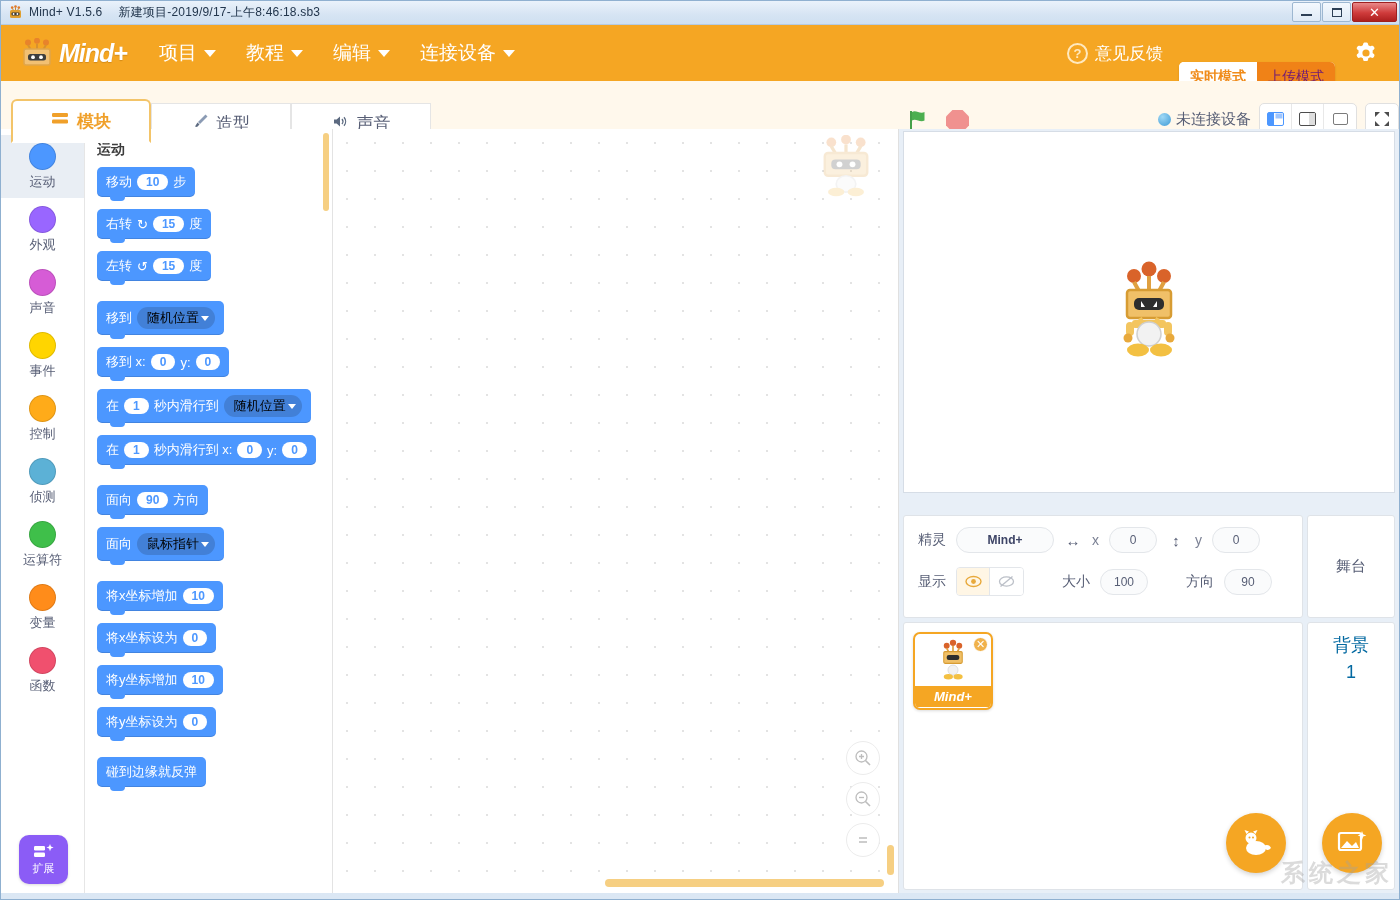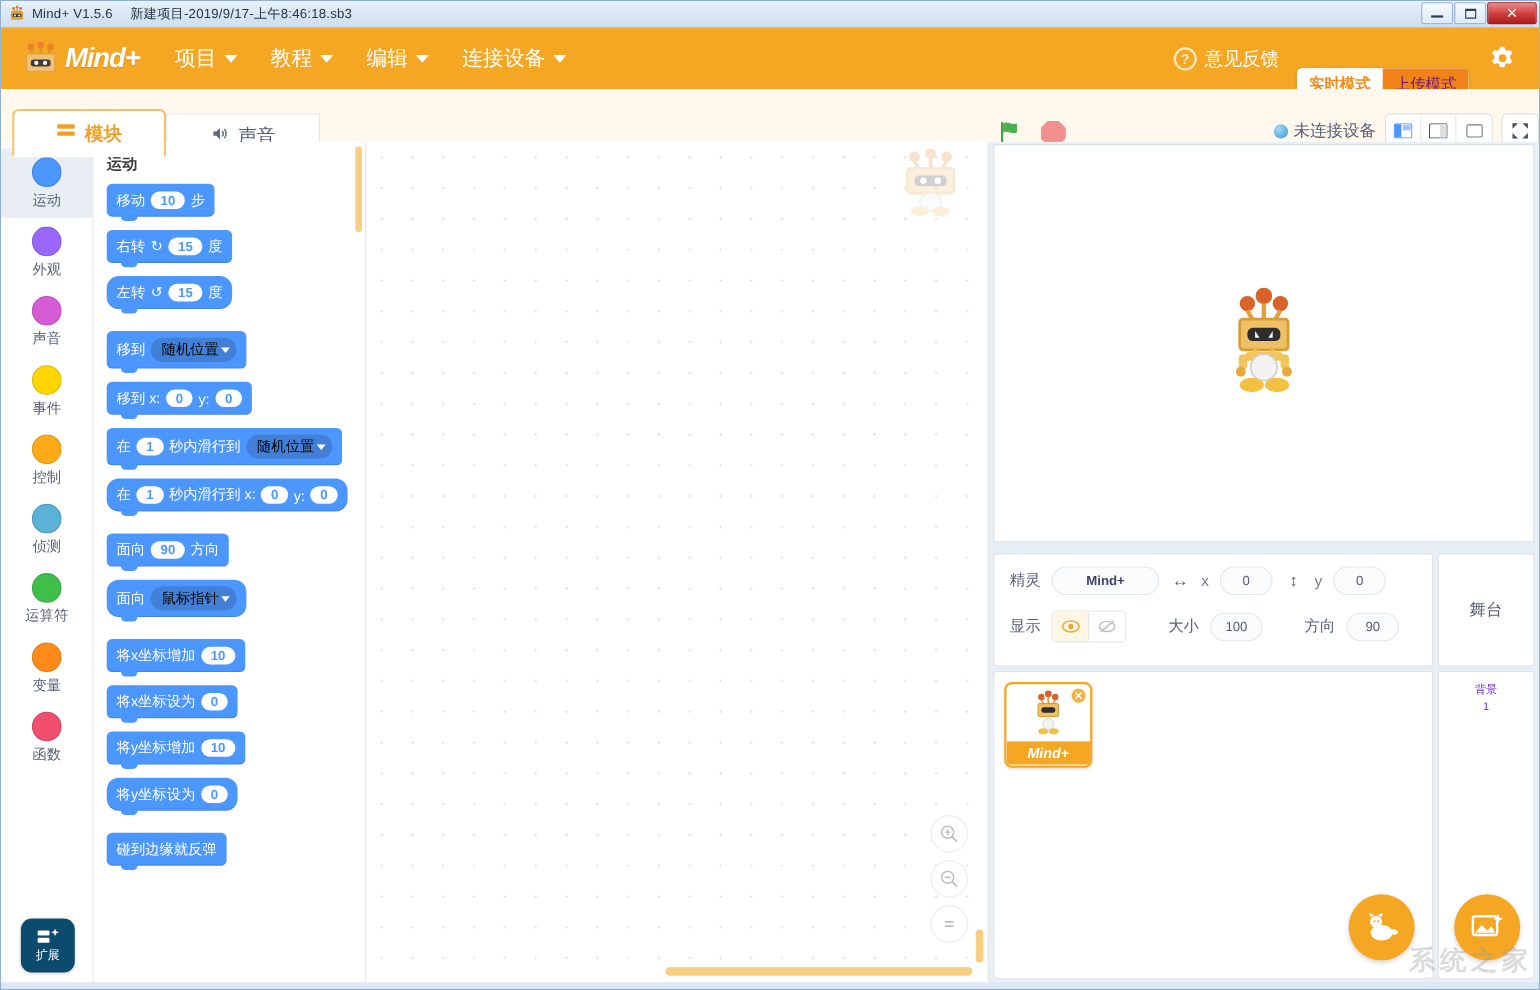--- a/index.html
+++ b/index.html
@@ -183,21 +183,21 @@
   }
   .cat.active { background: #e9eef4; }
   .cat-dot {
     width: 27px; height: 27px; border-radius: 50%;
     border: 1px solid rgba(0,0,0,.12);
   }
   .cat-label { font-size: 13px; color: #575e75; }
   .ext-btn {
     position: absolute; bottom: 9px; left: 18px;
     width: 49px; height: 49px; border-radius: 10px;
-    background: #0c4a6e; display: flex; flex-direction: column;
+    background: #8b5cf6; display: flex; flex-direction: column;
     align-items: center; justify-content: center; gap: 2px;
     cursor: pointer; box-shadow: 0 1px 3px rgba(0,0,0,.15);
   }
   .ext-icon { width: 20px; height: 15px; position: relative; }
   .ext-label { font-size: 11px; color: #fff; }
 
   
   .palette {
     width: 248px; background: #fff; position: relative;
     border-right: 1px solid #e3e3e3; flex: 0 0 auto;
@@ -211,21 +211,21 @@
     padding: 6px 9px; border-radius: 5px;
     font-size: 13px; margin-bottom: 12px;
     box-shadow: inset 0 -1px 0 rgba(0,0,0,.12);
     position: relative; cursor: grab;
     white-space: nowrap;
   }
   .block::after {
     content: ""; position: absolute; left: 13px; bottom: -4px;
     width: 15px; height: 5px; background: #4c97ff; border-radius: 0 0 4px 4px;
   }
-  .block.gap { margin-bottom: 20px; border-radius: 11px; }
+  .block.gap { margin-bottom: 20px; }
   .num {
     background: #fff; color: #4c97ff; border-radius: 10px;
     padding: 1px 9px; font-size: 12px; min-width: 22px;
     text-align: center; font-weight: bold;
   }
   .drop {
     background: #4280d7; color: #000000; border-radius: 11px;
     padding: 2px 16px 2px 10px; font-size: 13px; position: relative;
   }
   .drop::after {
@@ -282,21 +282,21 @@
   .stage {
     height: 362px; margin: 2px 0 0 0;
     background: #fff; border: 1px solid #d6dde6;
     position: relative; overflow: hidden;
   }
   .stage-sprite {
     position: absolute; left: 50%; top: 50%;
     width: 70px; height: 100px; margin-left: -35px; margin-top: -52px;
   }
   .sprite-info {
-    margin-top: 10px; height: 103px; display: flex; gap: 4px;
+    margin-top: 22px; height: 103px; display: flex; gap: 4px;
   }
   .info-box {
     flex: 1 1 auto; background: #fff; border: 1px solid #dfe3e8;
     border-radius: 3px; padding: 11px 14px;
   }
   .info-row { display: flex; align-items: center; gap: 10px; margin-bottom: 14px; }
   .info-row:last-child { margin-bottom: 0; }
   .info-lbl { font-size: 14px; color: #575e75; }
   .pill {
     border: 1px solid #e3e6ea; border-radius: 14px;
@@ -342,21 +342,21 @@
     width: 15px; height: 15px; border-radius: 50%;
     background: #f0b24c; color: #fff; font-size: 11px;
     display: flex; align-items: center; justify-content: center;
     border: 1px solid #fff; cursor: pointer;
   }
   .backdroplist {
     width: 88px; flex: 0 0 auto; background: #fff;
     border: 1px solid #dfe3e8; border-radius: 3px;
     padding-top: 9px; text-align: center; position: relative;
   }
-  .bd-label { font-size: 10px; color: #6d28d9; line-height: 1.5; }
+  .bd-label { font-size: 18px; color: #0369a1; line-height: 1.5; }
   .addbtn {
     position: absolute; border-radius: 50%; background: #f5a623;
     display: flex; align-items: center; justify-content: center;
     box-shadow: 0 2px 5px rgba(0,0,0,.18); cursor: pointer;
   }
   .addbtn.sprite { width: 60px; height: 60px; right: 16px; bottom: 16px; }
   .addbtn.backdrop { width: 60px; height: 60px; left: 14px; bottom: 16px; }
 
   .watermark {
     position: absolute; right: 6px; bottom: 10px;
@@ -450,20 +450,29 @@
   <div class="tabbar">
     <div class="tabs">
       <div class="tab active">
         <span>
           <svg width="19" height="15" viewBox="0 0 19 15">
             <rect x="1" y="2" width="16" height="4" rx="1.2" fill="#f0a02a"></rect>
             <rect x="1" y="8.5" width="16" height="4" rx="1.2" fill="#f0a02a"></rect>
           </svg>
         </span>
         <span>模块</span>
+      </div>
+      <div class="tab">
+        <span>
+          <svg width="17" height="16" viewBox="0 0 17 16">
+            <path d="M13.5 1.5 L6 9 L8 11 L15.5 3.5 Z" fill="#8b9bb4"></path>
+            <path d="M5.5 9.5 L7.5 11.5 L5 14 L3 13.5 Z" fill="#5c6a80"></path>
+          </svg>
+        </span>
+        <span>造型</span>
       </div>
       <div class="tab">
         <span>
           <svg width="18" height="15" viewBox="0 0 18 15">
             <path d="M2 5.5 h2.6 L8 2.5 v10 L4.6 9.5 H2 Z" fill="#5c6a80"></path>
             <path d="M10 5 a4 4 0 0 1 0 5" stroke="#5c6a80" stroke-width="1.3" fill="none"></path>
             <path d="M12 3.3 a6.4 6.4 0 0 1 0 8.4" stroke="#5c6a80" stroke-width="1.3" fill="none"></path>
           </svg>
         </span>
         <span>声音</span>

